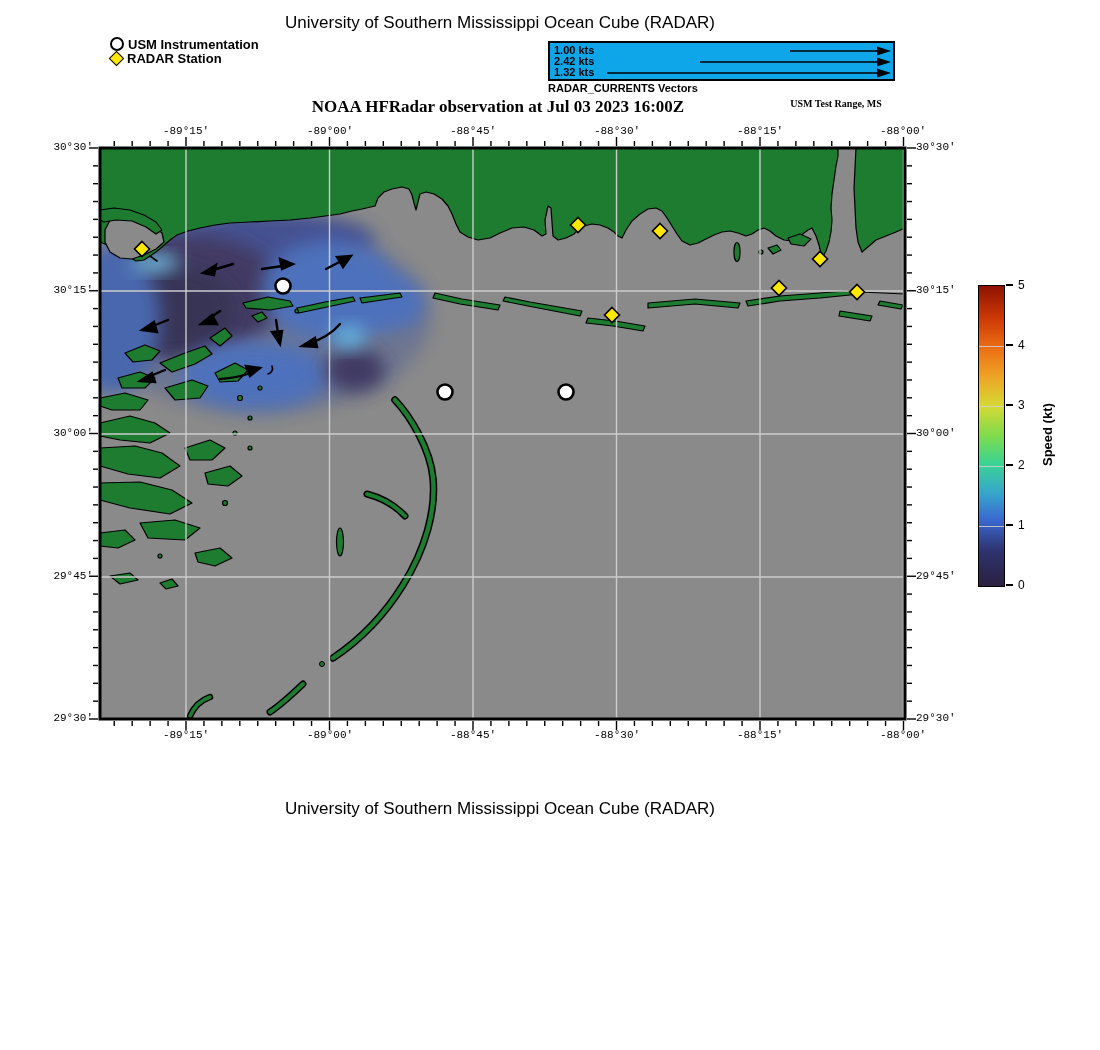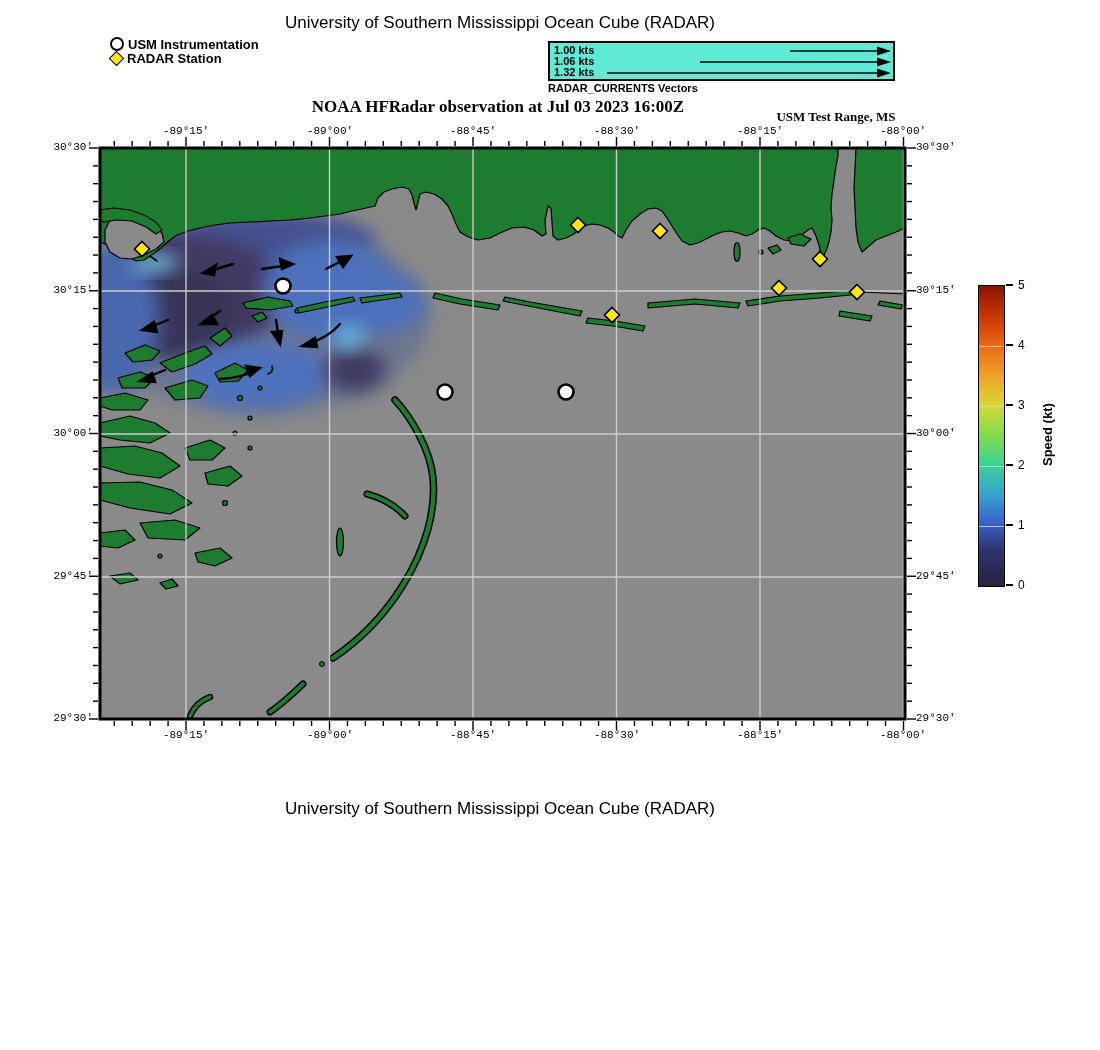--- a/index.html
+++ b/index.html
@@ -2,21 +2,21 @@
 <html><head>
 <meta charset="utf-8">
 <style>
   html,body{margin:0;padding:0;background:#ffffff;}
   body{position:relative;width:1100px;height:1050px;font-family:"Liberation Sans",sans-serif;color:#000;}
   .abs{position:absolute;}
   .title{font-weight:normal;font-size:17px;text-align:center;}
   .legend-row{display:flex;align-items:center;height:14px;font-weight:bold;font-size:13px;}
   .circle-ic{width:10px;height:10px;border:2px solid #000;border-radius:50%;background:#fff;margin-right:4px;flex:0 0 auto;}
   .diamond-ic{width:9px;height:9px;border:1.5px solid #000;background:#ffe800;transform:rotate(45deg);margin:0 5px 0 1px;flex:0 0 auto;}
-  .vecbox{border:2px solid #000;background:#5eead4;}
+  .vecbox{border:2px solid #000;background:#0ea5e9;}
   .vecrow{position:absolute;left:4px;font-weight:bold;font-size:11px;line-height:11px;}
   .vcap{font-weight:bold;font-size:11px;}
   .serif{font-family:"Liberation Serif",serif;font-weight:bold;}
   .axlab{font-size:11px;line-height:13px;font-family:Liberation Mono, monospace;}
   .cbar{width:25px;height:300px;border:1.5px solid #000;
     background:linear-gradient(to top,#2b2040 0%,#2e3470 12%,#3a68d0 22%,#36a6cc 31%,#3bd493 41%,#7fdb4d 50%,#d6d934 60%,#efa226 70%,#ec7014 79%,#cd3a06 89%,#8e1200 100%);}
   .cbar-sep{position:absolute;left:0;width:100%;height:1px;background:rgba(210,210,210,.85);}
   .cbar-tick{position:absolute;width:7px;height:2px;background:#000;}
   .cbar-lab{position:absolute;font-size:12px;line-height:12px;}
   .speedlab{writing-mode:vertical-rl;transform:rotate(180deg);font-weight:bold;font-size:13px;text-align:center;}
@@ -32,35 +32,35 @@
     <span>USM Instrumentation</span>
   </div>
   <div class="legend-row">
     <span class="diamond-ic"></span>
     <span>RADAR Station</span>
   </div>
 </div>
 
 <div class="abs vecbox" style="left:548px;top:41px;width:343px;height:36px;">
   <div class="vecrow" style="top:2px;">1.00 kts</div>
-  <div class="vecrow" style="top:13px;">1.06 kts</div>
+  <div class="vecrow" style="top:13px;">2.42 kts</div>
   <div class="vecrow" style="top:24px;">1.32 kts</div>
   <svg class="abs" style="left:0;top:0;" width="343" height="36">
     <line x1="240" y1="8" x2="330" y2="8" stroke="#000" stroke-width="1.5"></line>
     <polygon points="341,8 327,3.5 327,12.5" fill="#000"></polygon>
     <line x1="150" y1="19" x2="330" y2="19" stroke="#000" stroke-width="1.5"></line>
     <polygon points="341,19 327,14.5 327,23.5" fill="#000"></polygon>
     <line x1="57" y1="30" x2="330" y2="30" stroke="#000" stroke-width="1.5"></line>
     <polygon points="341,30 327,25.5 327,34.5" fill="#000"></polygon>
   </svg>
 </div>
 <div class="abs vcap" style="left:548px;top:82px;">RADAR_CURRENTS Vectors</div>
 
 <div class="abs serif" style="left:198px;top:97px;width:600px;font-size:17px;text-align:center;">NOAA HFRadar observation at Jul 03 2023 16:00Z</div>
-<div class="abs serif" style="left:736px;top:109px;width:200px;font-size:13px;text-align:center;">USM Test Range, MS</div>
+<div class="abs serif" style="left:736px;top:98px;width:200px;font-size:10px;text-align:center;">USM Test Range, MS</div>
 
 <div class="abs axlab" style="left:151px;top:125px;width:70px;text-align:center;">-89°15'</div>
 <div class="abs axlab" style="left:295px;top:125px;width:70px;text-align:center;">-89°00'</div>
 <div class="abs axlab" style="left:438px;top:125px;width:70px;text-align:center;">-88°45'</div>
 <div class="abs axlab" style="left:582px;top:125px;width:70px;text-align:center;">-88°30'</div>
 <div class="abs axlab" style="left:725px;top:125px;width:70px;text-align:center;">-88°15'</div>
 <div class="abs axlab" style="left:868px;top:125px;width:70px;text-align:center;">-88°00'</div>
 
 <div class="abs axlab" style="left:151px;top:729px;width:70px;text-align:center;">-89°15'</div>
 <div class="abs axlab" style="left:295px;top:729px;width:70px;text-align:center;">-89°00'</div>

